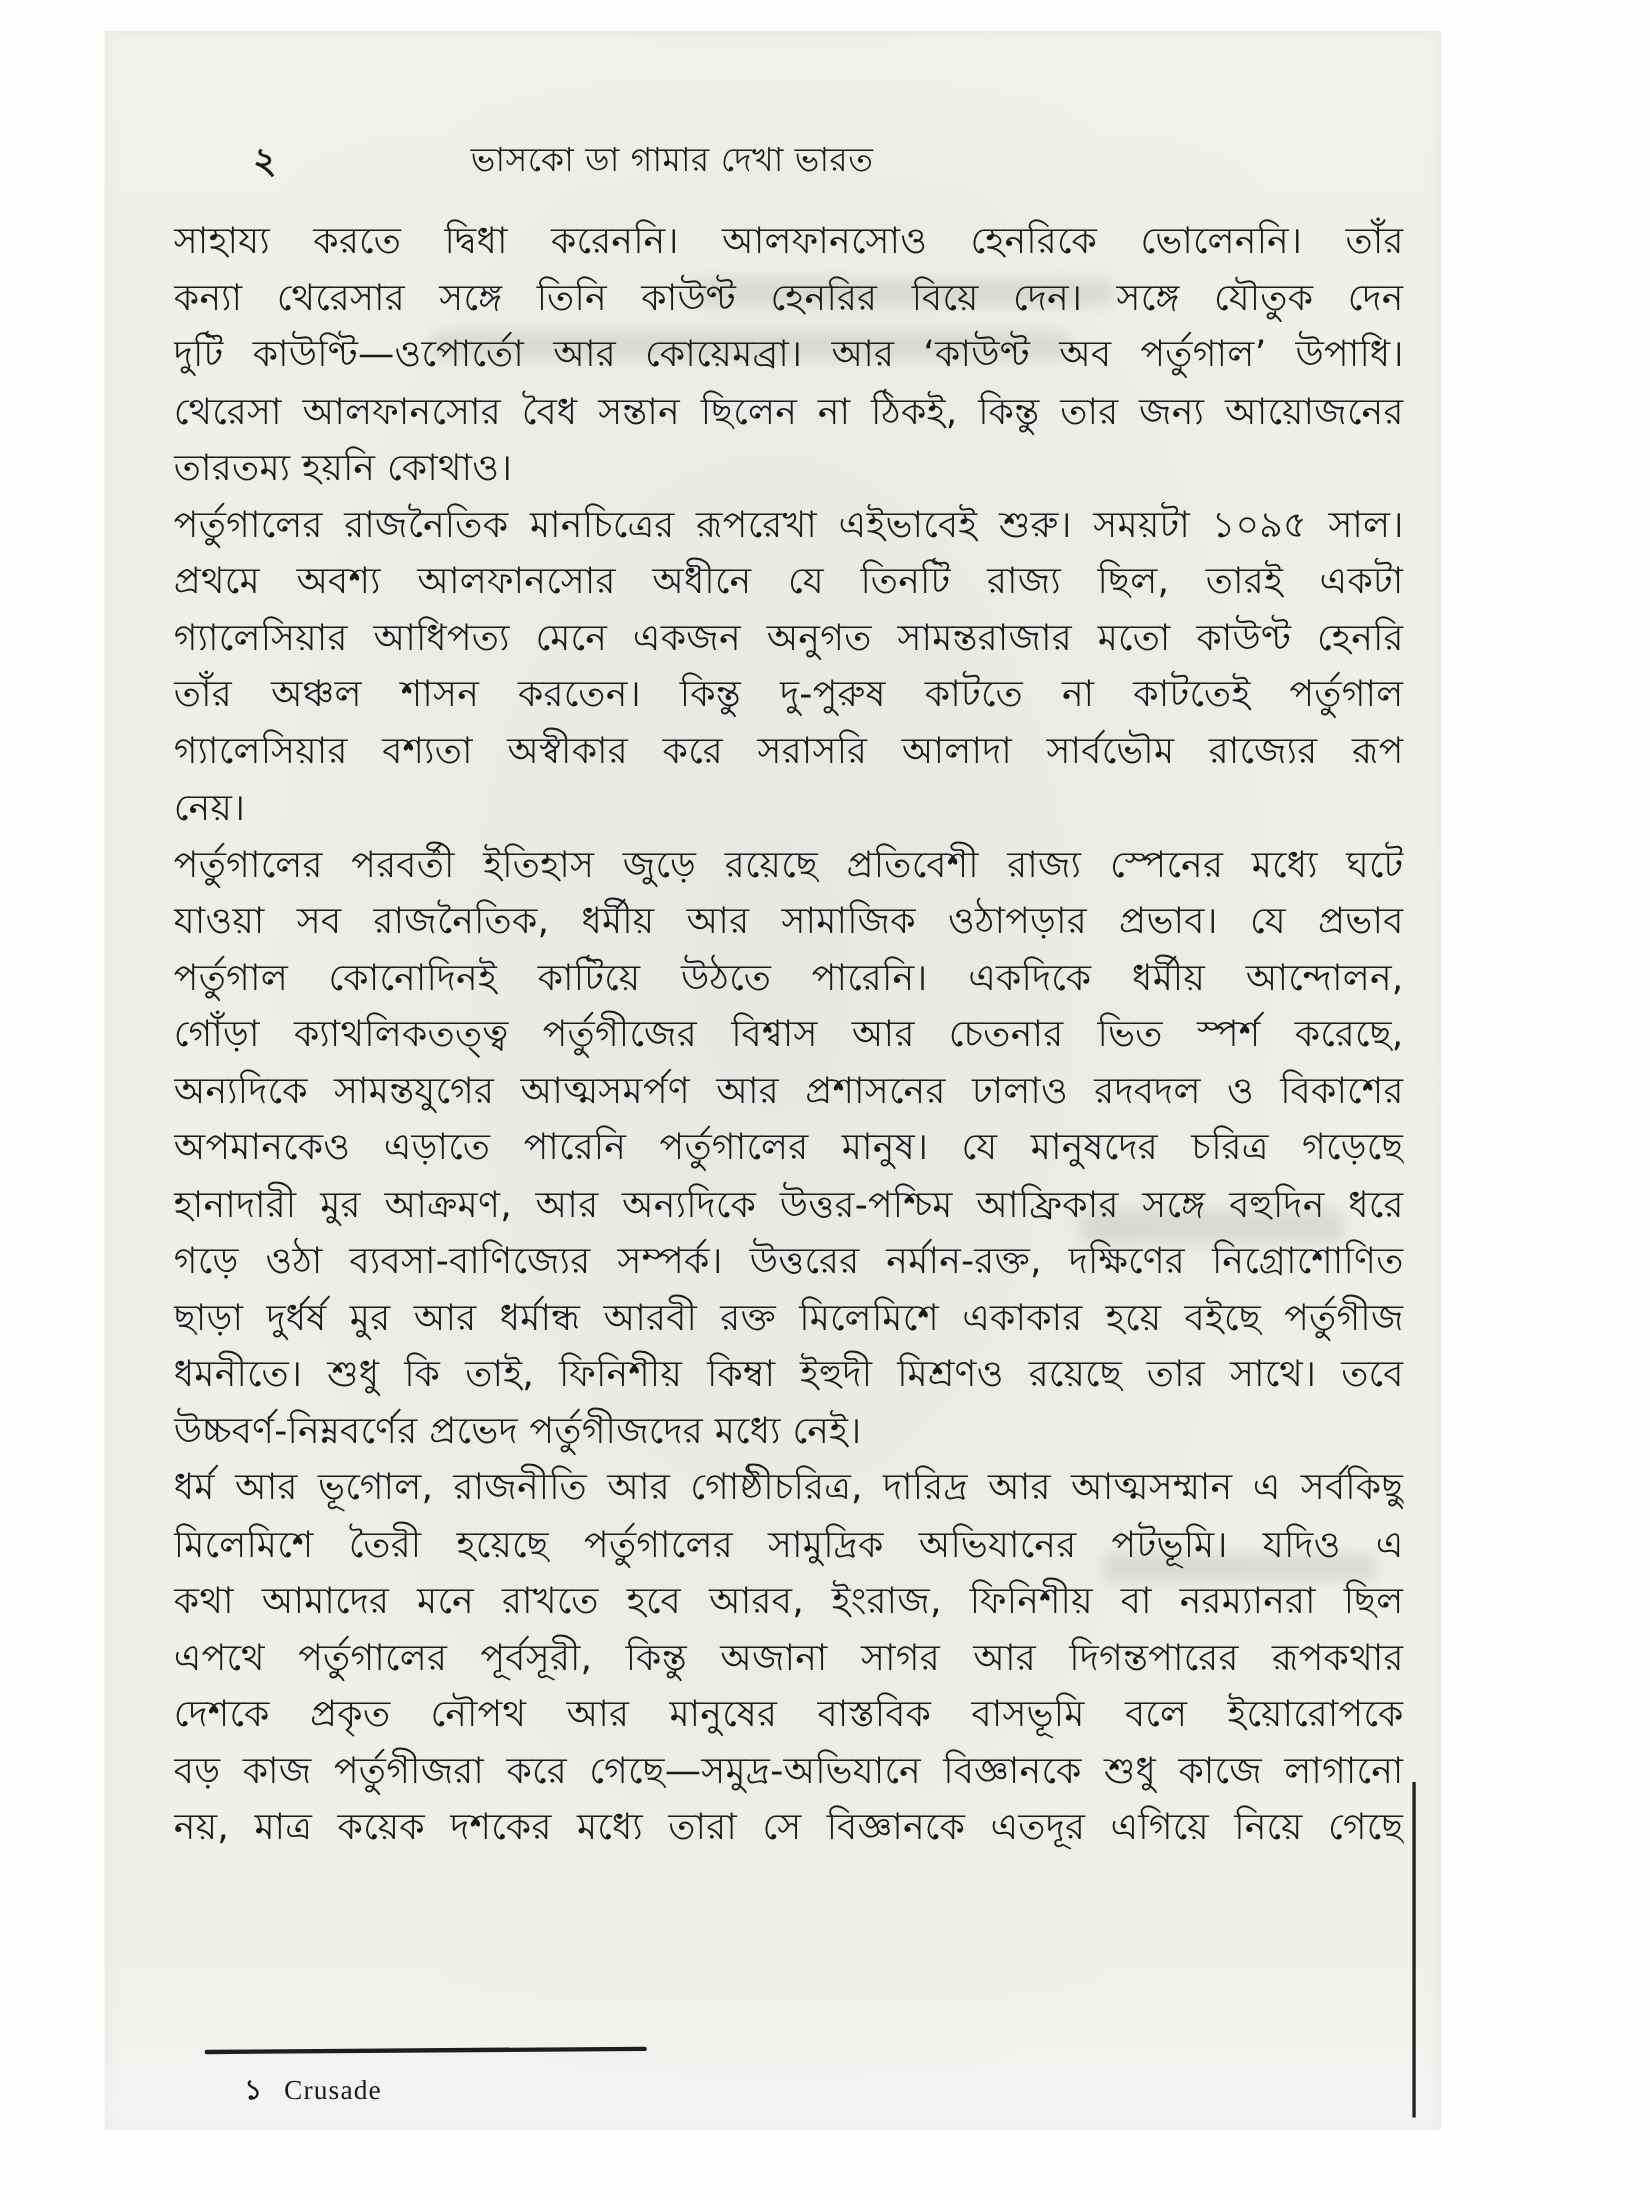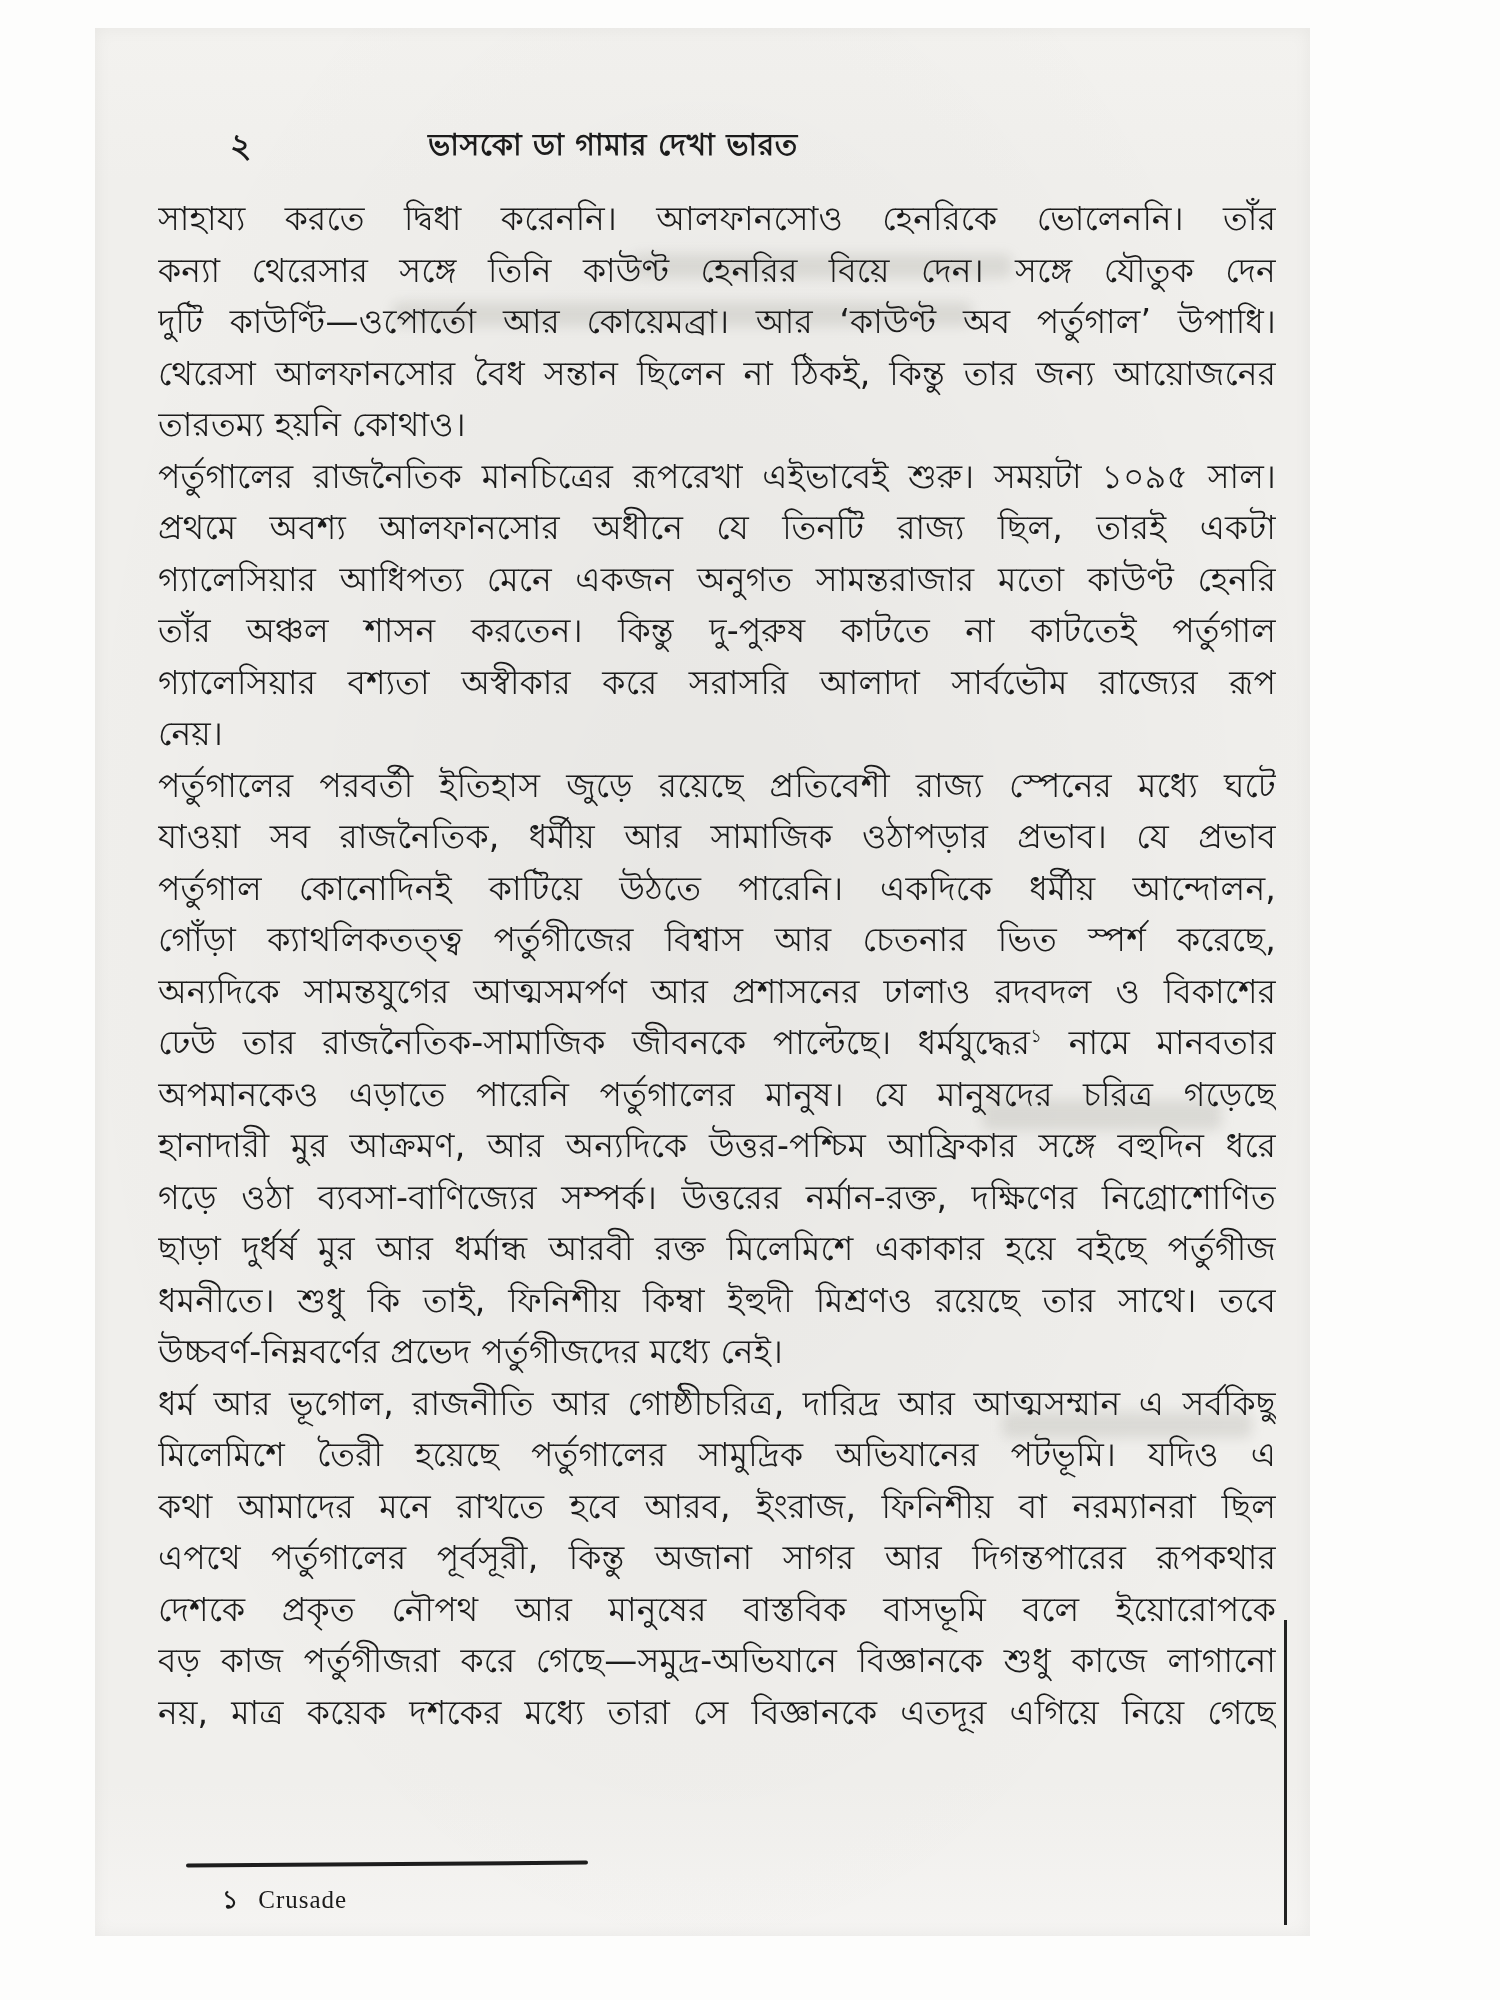--- a/index.html
+++ b/index.html
@@ -22,21 +22,21 @@
 
   .ink{color:#1b1b1b;}
 
   
   .page-number{
     position:absolute;left:230px;top:120px;
     font-size:33px;font-weight:bold;letter-spacing:1px;
   }
   .running-title{
     position:absolute;left:428px;top:121px;width:320px;
-    font-size:30px;font-weight:bold;white-space:nowrap;letter-spacing:0.5px;
+    font-size:30px;font-weight:normal;white-space:nowrap;letter-spacing:0.5px;
   }
 
   
   .body-text{
     position:absolute;left:158px;top:193px;width:1118px;
     font-size:33px;font-weight:normal;line-height:51.5px;
     letter-spacing:0.2px;
   }
   .line{
     display:block;height:51.5px;overflow:hidden;
@@ -105,23 +105,20 @@
       <span class="line">গ্যালেসিয়ার বশ্যতা অস্বীকার করে সরাসরি আলাদা সার্বভৌম রাজ্যের রূপ</span>
       <span class="line endline">নেয়।</span>
     </div>
 
     <div>
       <span class="line">পর্তুগালের পরবর্তী ইতিহাস জুড়ে রয়েছে প্রতিবেশী রাজ্য স্পেনের মধ্যে ঘটে</span>
       <span class="line">যাওয়া সব রাজনৈতিক, ধর্মীয় আর সামাজিক ওঠাপড়ার প্রভাব। যে প্রভাব</span>
       <span class="line">পর্তুগাল কোনোদিনই কাটিয়ে উঠতে পারেনি। একদিকে ধর্মীয় আন্দোলন,</span>
       <span class="line">গোঁড়া ক্যাথলিকতত্ত্ব পর্তুগীজের বিশ্বাস আর চেতনার ভিত স্পর্শ করেছে,</span>
       <span class="line">অন্যদিকে সামন্তযুগের আত্মসমর্পণ আর প্রশাসনের ঢালাও রদবদল ও বিকাশের</span>
-      <span class="line">
-        <span>ঢেউ তার রাজনৈতিক-সামাজিক জীবনকে পাল্টেছে। ধর্মযুদ্ধের</span><span class="fnref">১</span><span> নামে মানবতার</span>
-      </span>
       <span class="line">অপমানকেও এড়াতে পারেনি পর্তুগালের মানুষ। যে মানুষদের চরিত্র গড়েছে</span>
       <span class="line">হানাদারী মুর আক্রমণ, আর অন্যদিকে উত্তর-পশ্চিম আফ্রিকার সঙ্গে বহুদিন ধরে</span>
       <span class="line">গড়ে ওঠা ব্যবসা-বাণিজ্যের সম্পর্ক। উত্তরের নর্মান-রক্ত, দক্ষিণের নিগ্রোশোণিত</span>
       <span class="line">ছাড়া দুর্ধর্ষ মুর আর ধর্মান্ধ আরবী রক্ত মিলেমিশে একাকার হয়ে বইছে পর্তুগীজ</span>
       <span class="line">ধমনীতে। শুধু কি তাই, ফিনিশীয় কিম্বা ইহুদী মিশ্রণও রয়েছে তার সাথে। তবে</span>
       <span class="line endline">উচ্চবর্ণ-নিম্নবর্ণের প্রভেদ পর্তুগীজদের মধ্যে নেই।</span>
     </div>
 
     <div>
       <span class="line">ধর্ম আর ভূগোল, রাজনীতি আর গোষ্ঠীচরিত্র, দারিদ্র আর আত্মসম্মান এ সর্বকিছু</span>

